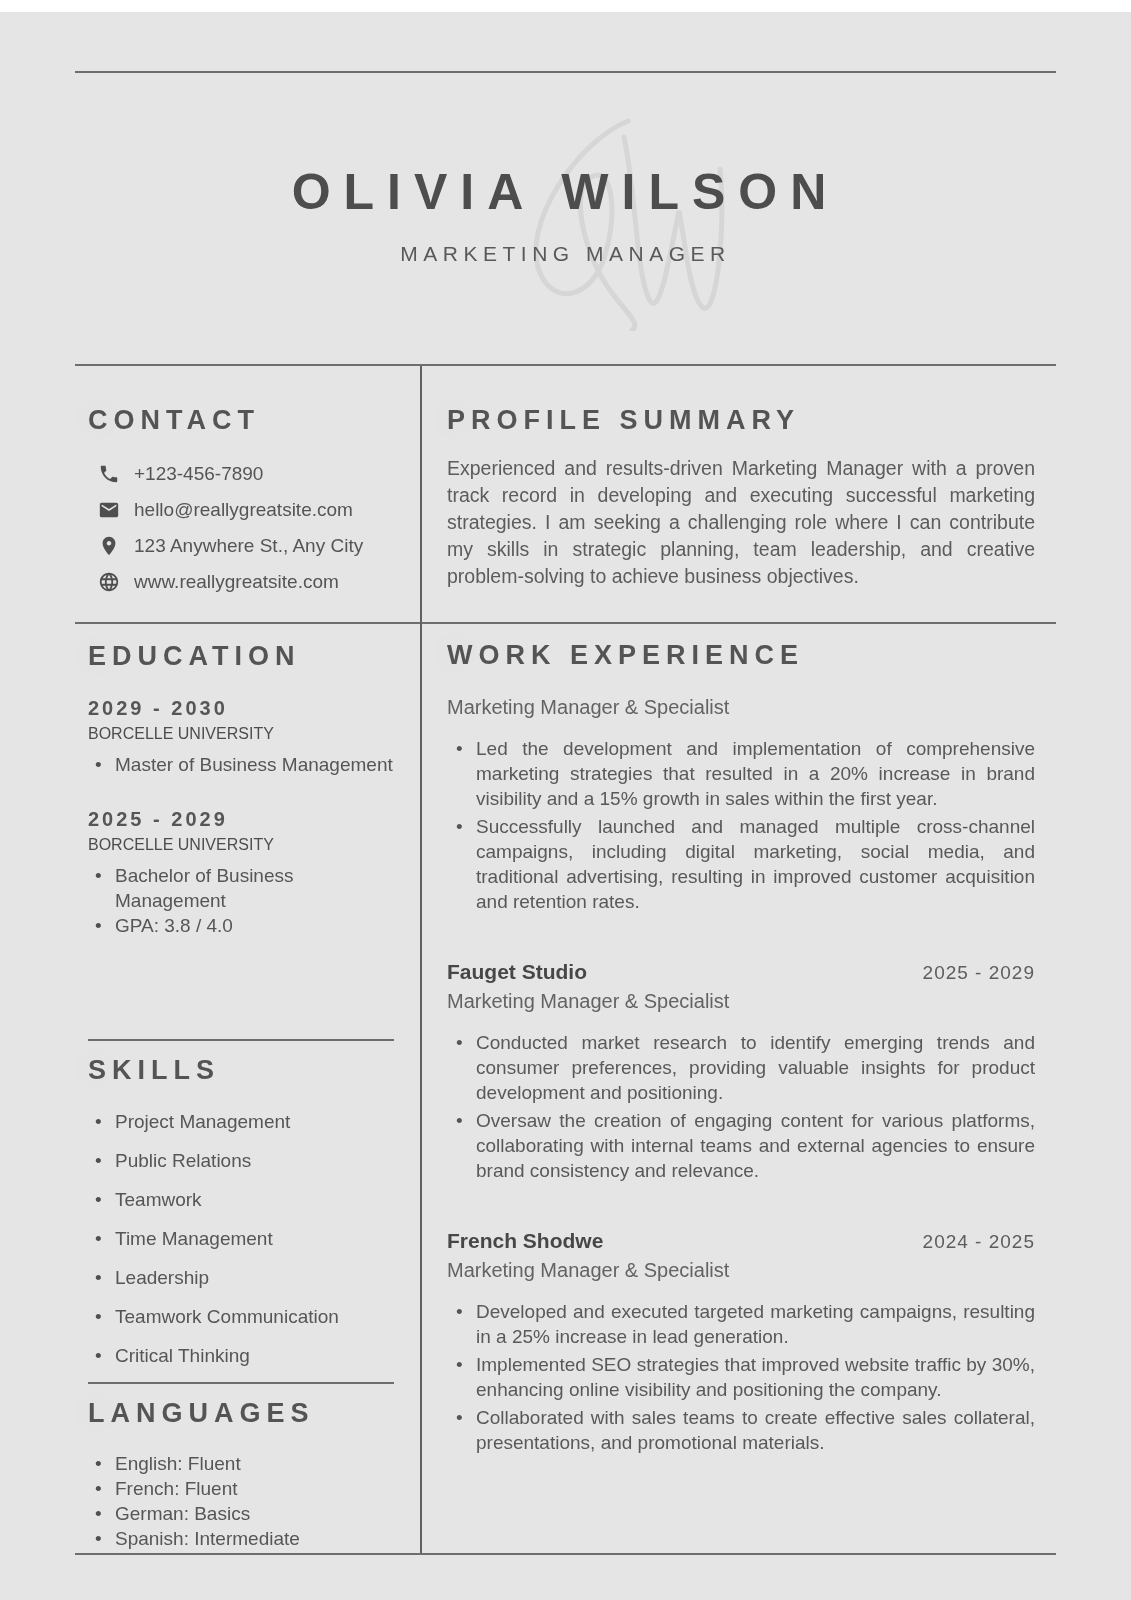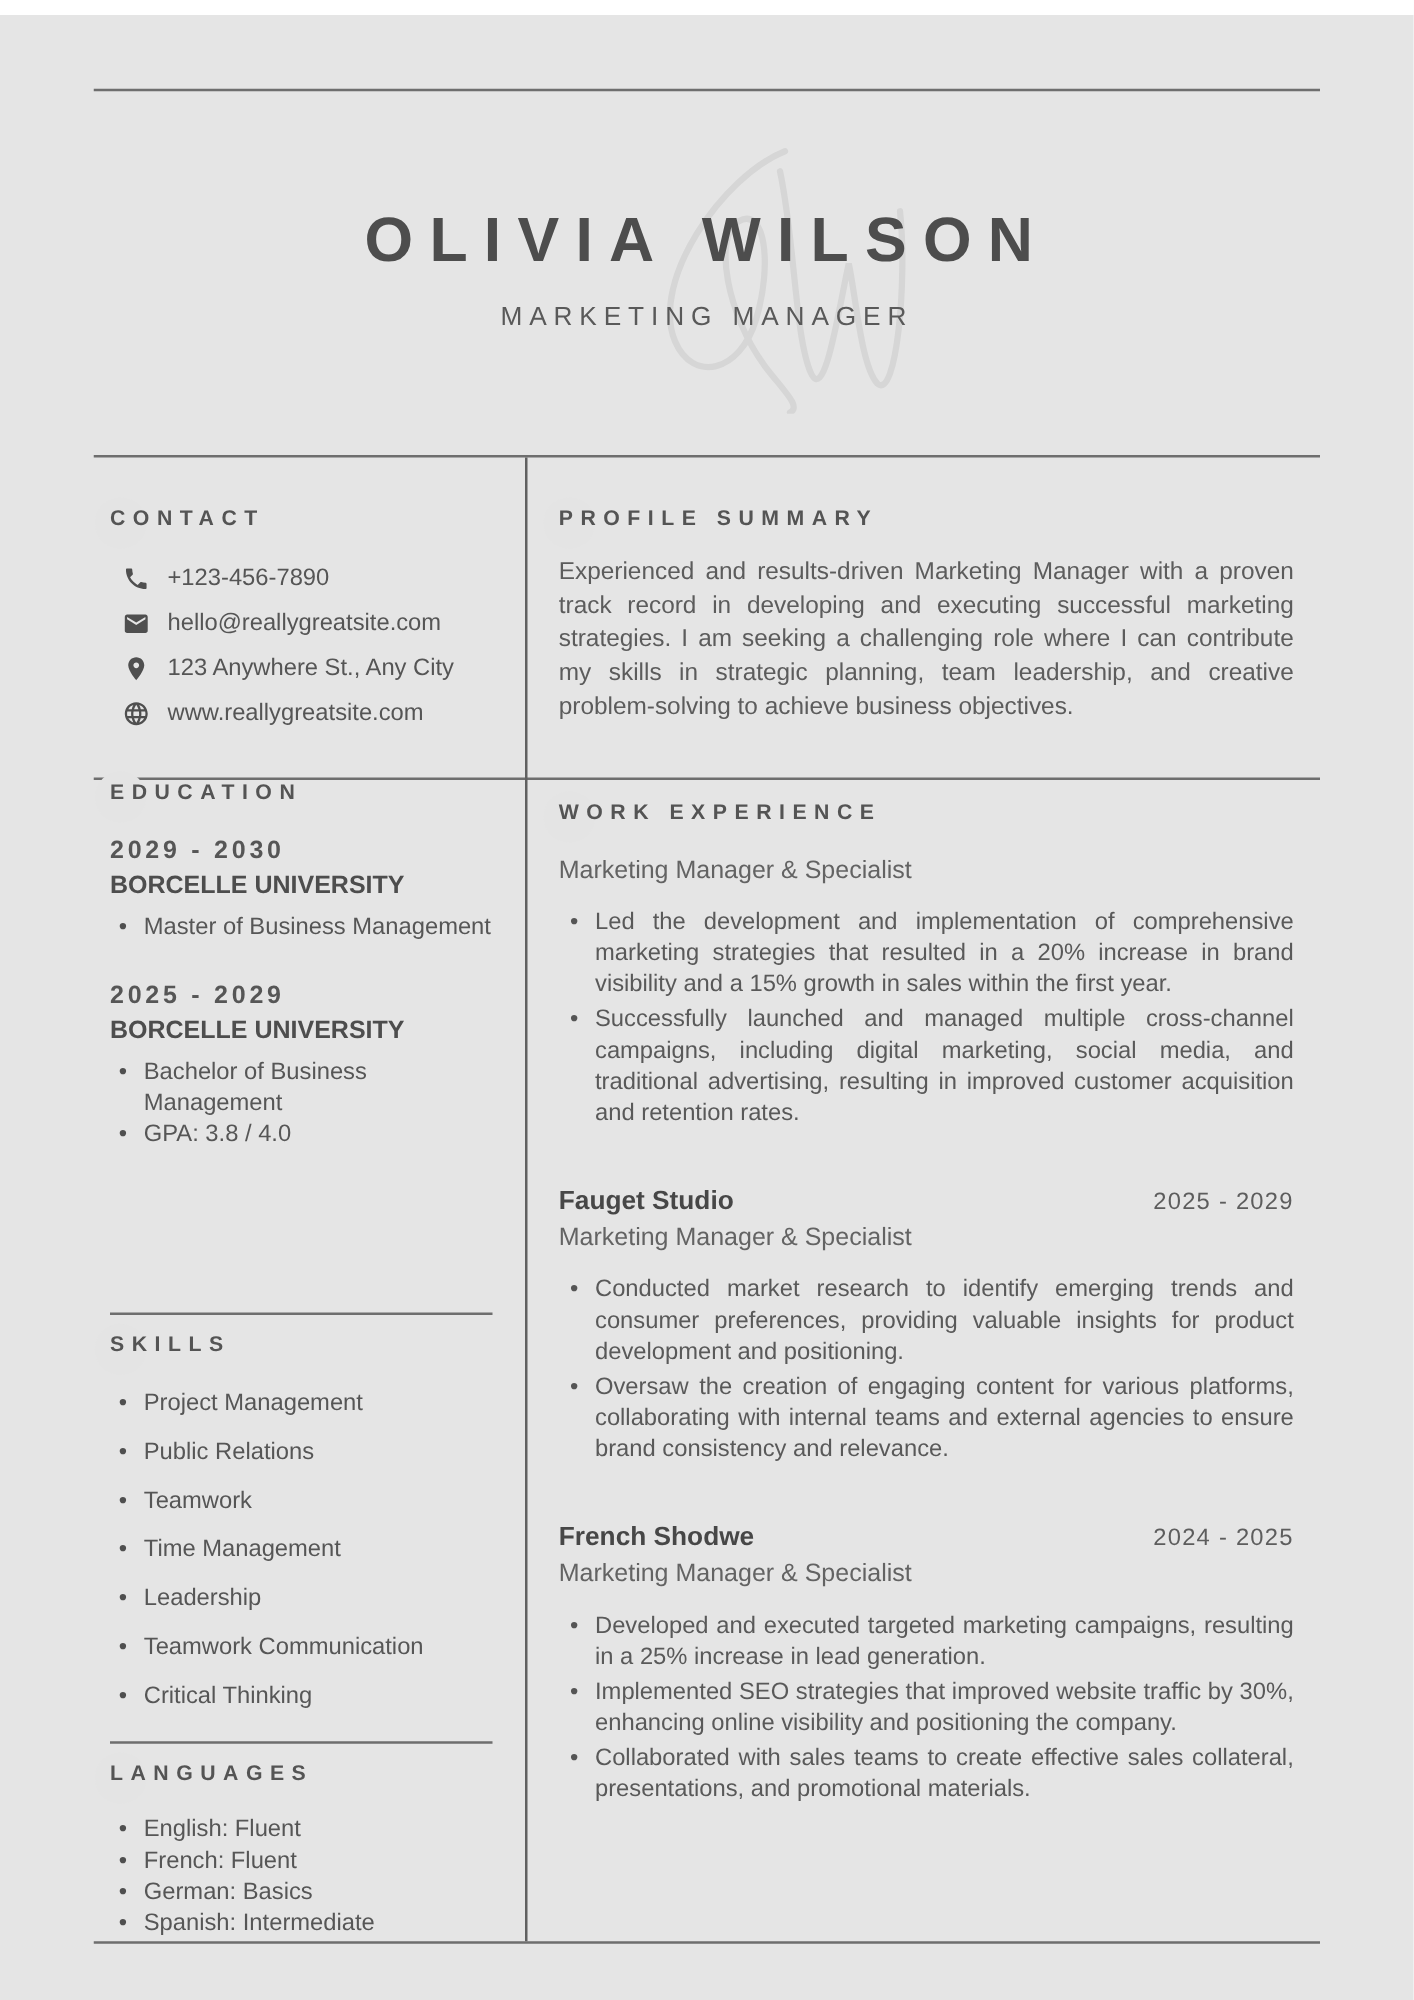--- a/index.html
+++ b/index.html
@@ -45,21 +45,21 @@
   .row { display:flex; }
   .row1 { height:258px; border-bottom:2px solid #6e6e6e; }
   .row2 { height:927px; }
   .left-cell  { width:345px; flex:0 0 345px; padding:0 26px 0 13px; }
   .right-cell { flex:1; padding:0 21px 0 27px; }
   .row1 .left-cell, .row1 .right-cell { padding-top:40px; }
 
   
   h2.sec {
     position:relative;
-    font-size:17px; font-weight:700;
+    font-size:27px; font-weight:700;
     letter-spacing:6px;
     color:#545454;
     line-height:1.1;
     white-space:nowrap;
   }
   h2.sec .circ {
     position:absolute; left:-12px; top:-8px;
     width:41px; height:41px; border-radius:50%;
     background:#e4e4e4; z-index:0;
   }
@@ -76,28 +76,28 @@
   .profile-text {
     margin-top:19px;
     font-size:19.5px; line-height:27px;
     color:#5c5c5c;
     text-align:justify;
   }
 
   
   .left-stack { display:flex; flex-direction:column; }
   .sec-block { width:100%; }
-  .edu-block   { height:431px; padding-top:1px; }
+  .edu-block   { height:431px; padding-top:18px; }
   .skill-block { height:347px; border-top:2px solid #6e6e6e; padding-top:15px; }
   .lang-block  { flex:1; border-top:2px solid #6e6e6e; padding-top:15px; }
 
   .edu-entry { margin-top:25px; }
   .edu-entry + .edu-entry { margin-top:31px; }
   .edu-years  { font-size:20px; font-weight:700; letter-spacing:3px; color:#565656; }
-  .edu-school { font-size:20px; font-weight:700; color:#4d4d4d; margin-top:5px; }
+  .edu-school { font-size:16px; font-weight:400; color:#4d4d4d; margin-top:5px; }
   ul.dotlist { list-style:none; }
   .edu-entry ul.dotlist { margin-top:9px; }
   ul.dotlist li {
     position:relative;
     padding-left:27px;
     font-size:19px; color:#565656;
     line-height:25px;
   }
   ul.dotlist li::before {
     content:"•";

